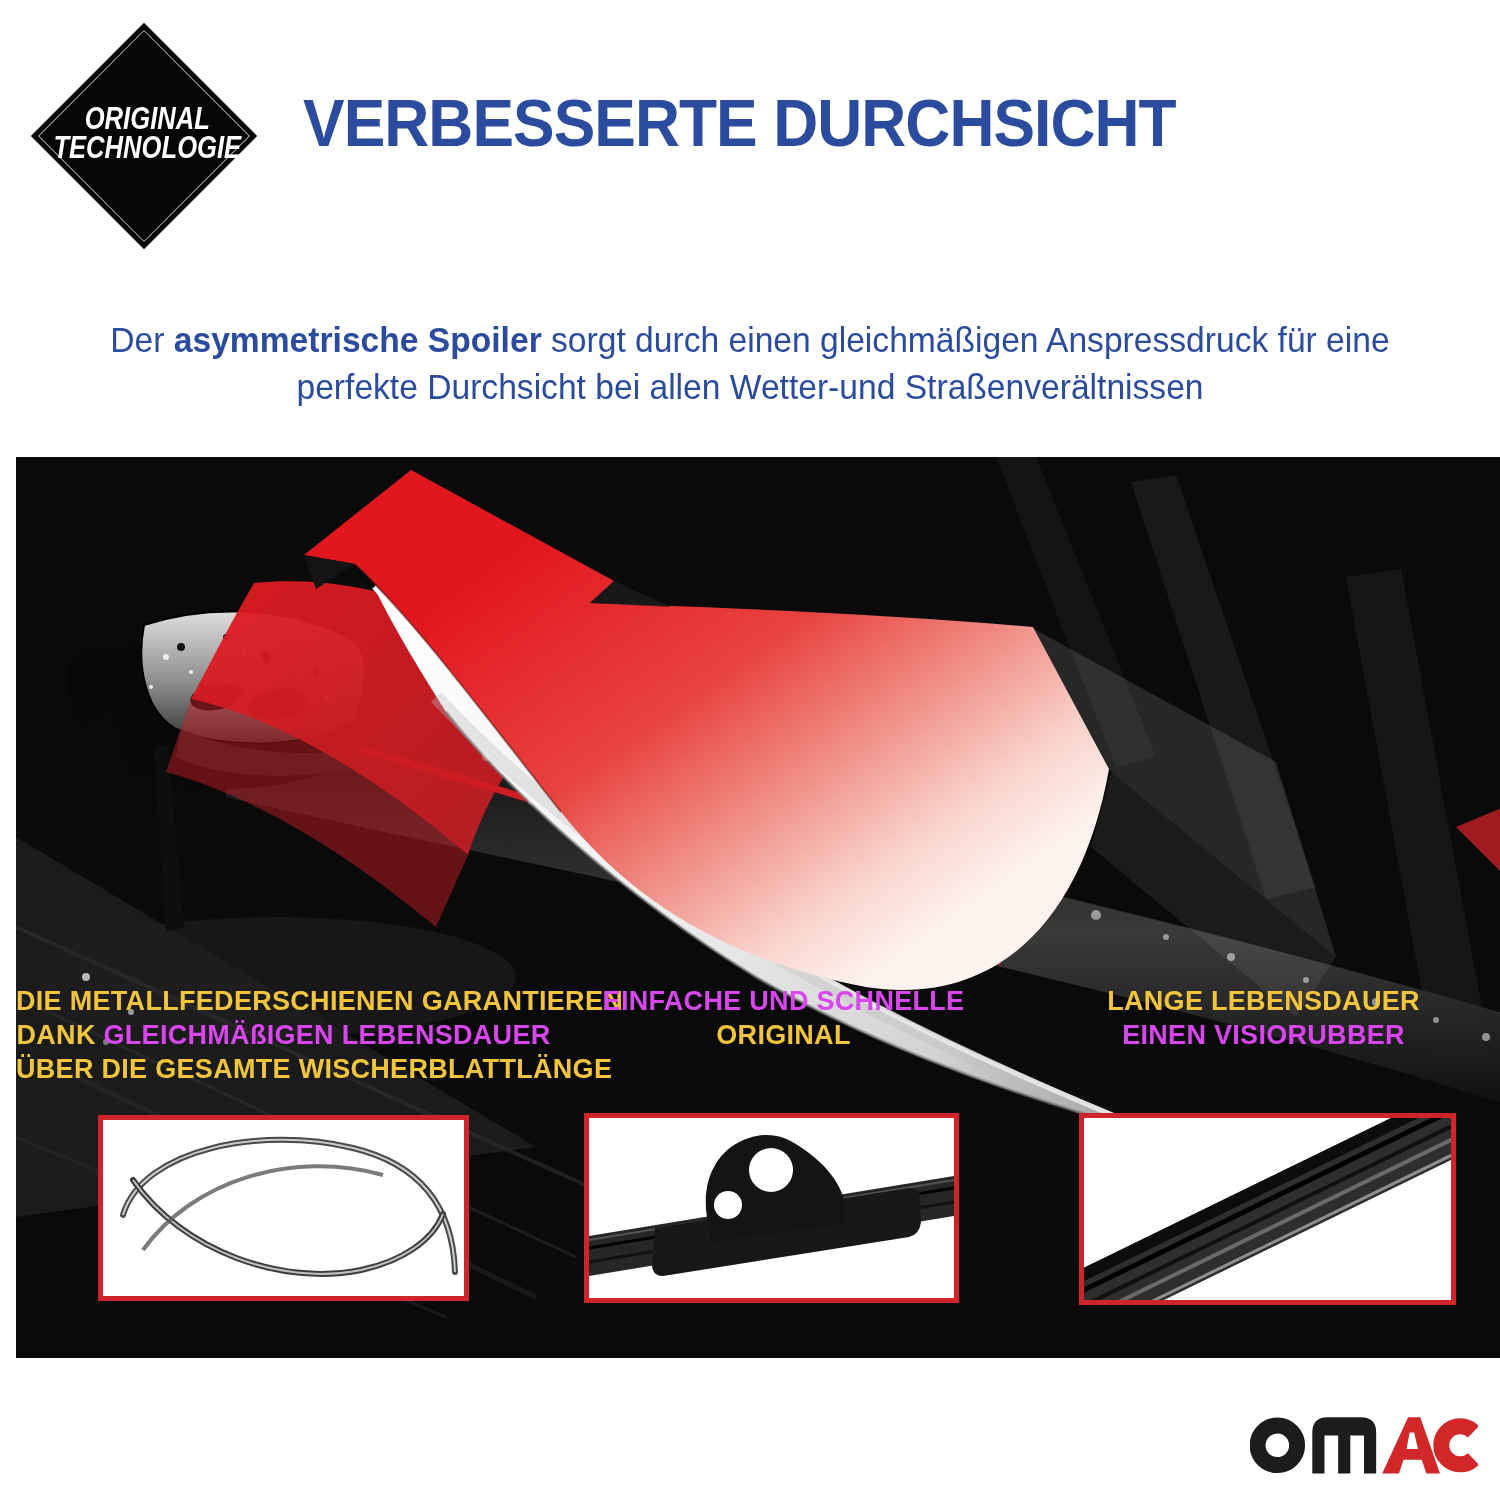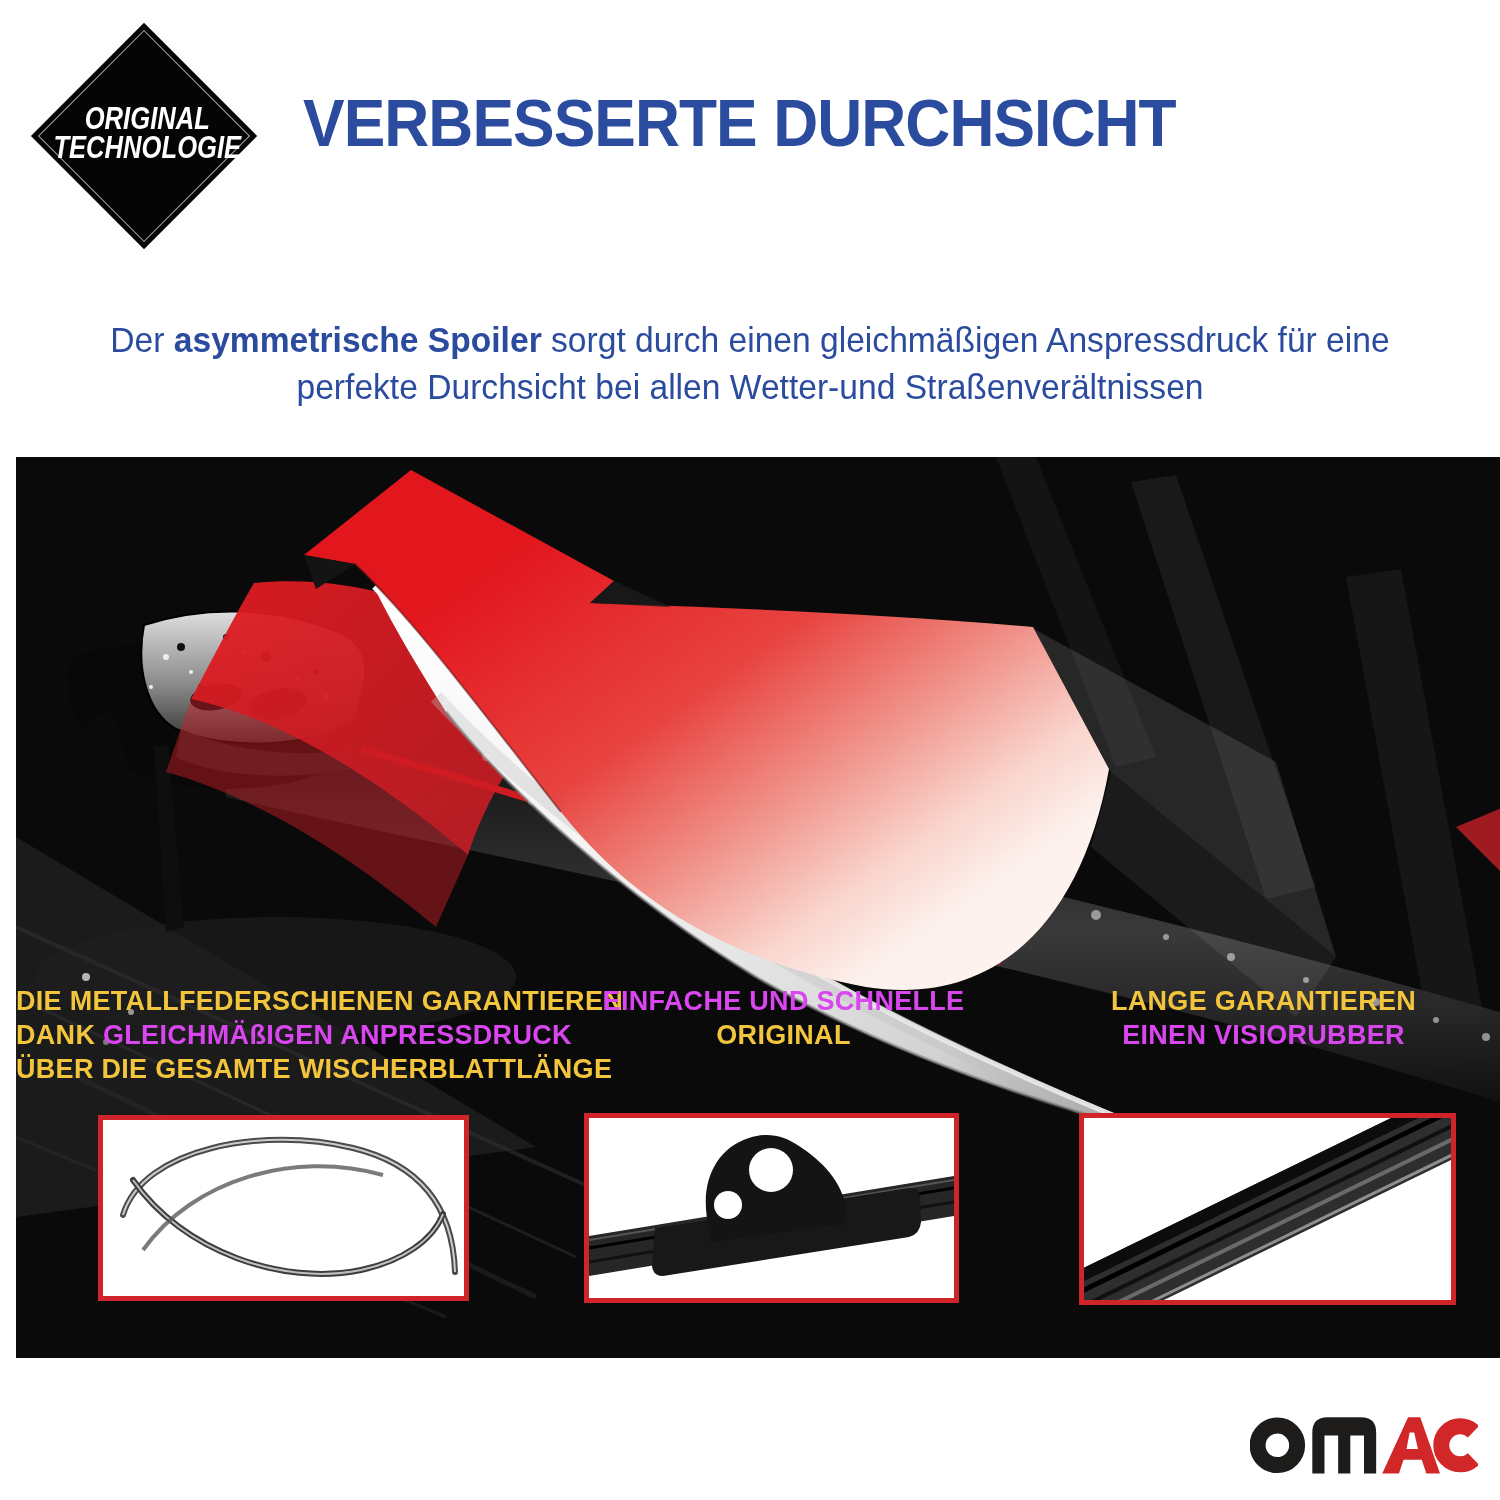--- a/index.html
+++ b/index.html
@@ -195,31 +195,31 @@
           <circle cx="430" cy="245" r="3"></circle>
             <circle cx="560" cy="380" r="4"></circle>
         </g>
         <polygon points="1018,172 1260,305 1320,500 1095,315" fill="#ffffff" opacity=".12"></polygon>
         <polygon points="1095,315 1320,500 1280,560 1075,390" fill="#ffffff" opacity=".07"></polygon>
       </g>
     </svg>
 
     <div class="cap cap1">
       <span class="yl">DIE METALLFEDERSCHIENEN GARANTIEREN</span><br>
-      <span class="yl">DANK </span><span class="rd">GLEICHMÄßIGEN ANPRESSDRUCK</span><br>
+      <span class="yl">DANK </span><span class="rd">GLEICHMÄßIGEN LEBENSDAUER</span><br>
       <span class="yl">ÜBER DIE GESAMTE WISCHERBLATTLÄNGE</span>
     </div>
 
     <div class="cap cap2">
       <span class="rd">EINFACHE UND SCHNELLE</span><br>
       <span class="yl">ORIGINAL</span>
     </div>
 
     <div class="cap cap3">
-      <span class="yl">LANGE GARANTIEREN</span><br>
+      <span class="yl">LANGE LEBENSDAUER</span><br>
       <span class="rd">EINEN VISIORUBBER</span>
     </div>
 
     <div class="thumb t1">
       <svg viewBox="0 0 361 176" aria-hidden="true">
         <rect width="361" height="176" fill="#ffffff"></rect>
         <path d="M20,95 C40,28 160,6 250,28 C320,45 350,90 352,152" stroke="#4a4a4a" stroke-width="6" fill="none" stroke-linecap="round"></path>
         <path d="M20,95 C40,28 160,6 250,28 C320,45 350,90 352,152" stroke="#cccccc" stroke-width="2" fill="none"></path>
         <path d="M30,60 C80,132 180,166 258,150 C300,141 330,120 340,94" stroke="#3d3d3d" stroke-width="6" fill="none" stroke-linecap="round"></path>
         <path d="M30,60 C80,132 180,166 258,150 C300,141 330,120 340,94" stroke="#bfbfbf" stroke-width="2" fill="none"></path>

